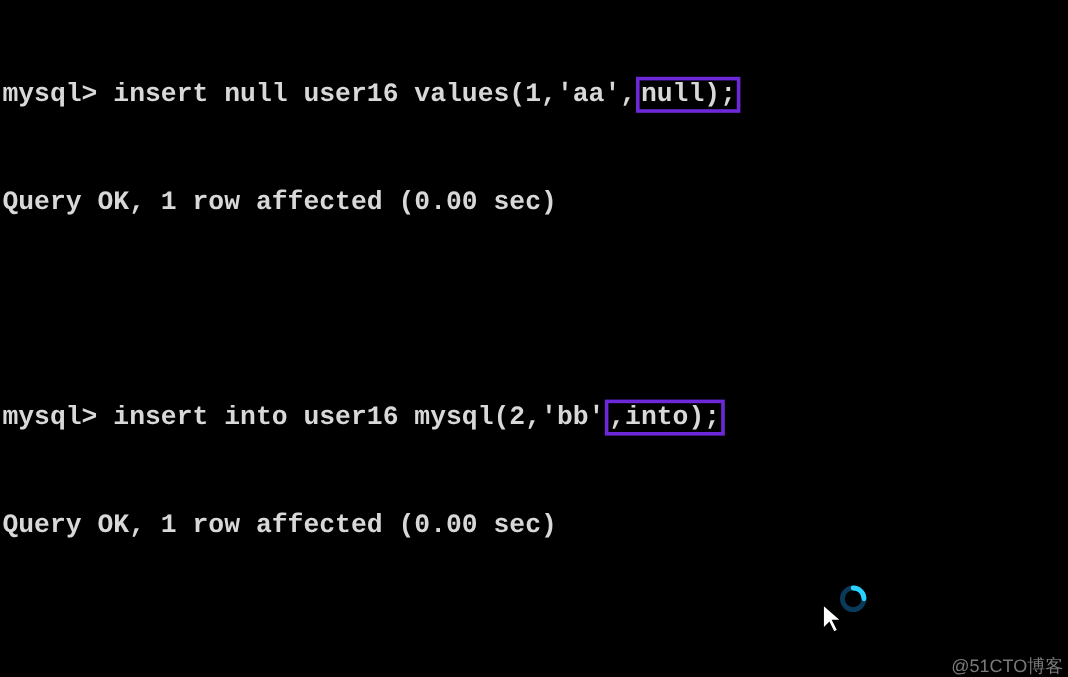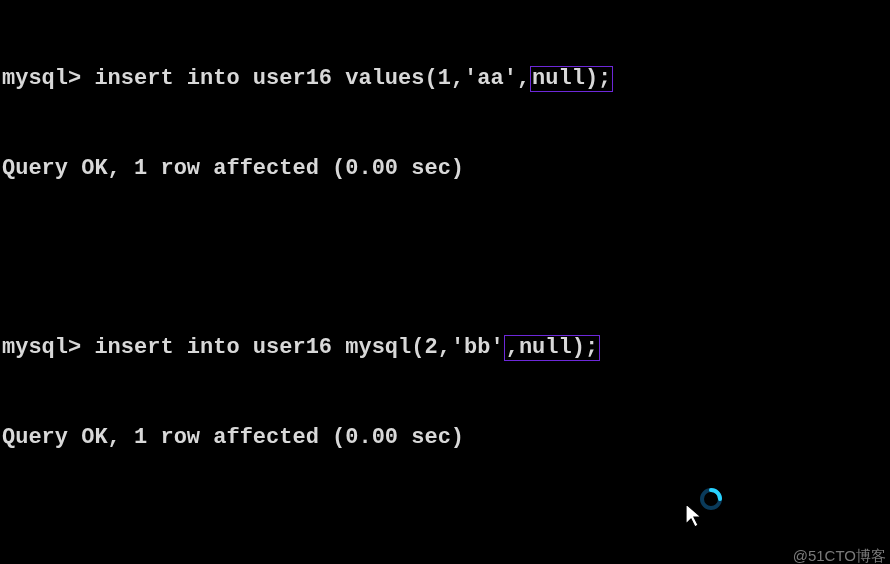--- a/index.html
+++ b/index.html
@@ -20,21 +20,21 @@
     position: relative;
   }
   .terminal {
     white-space: pre;
   }
   .line {
     display: block;
   }
   .redbox {
     display: inline-block;
-    border: 1px solid #6d28d9;
+    border: 3px solid #6d28d9;
     padding: 0 1px;
     margin: -3px 0;
     line-height: 1.1;
   }
   .watermark {
     position: absolute;
     right: 8px;
     bottom: 6px;
     color: #7a7a7a;
     font-size: 15px;
@@ -59,24 +59,24 @@
   .pointer {
     position: absolute;
     left: 0;
     top: 10px;
   }
 </style>
 </head>
 <body>
 
 <div class="terminal">
-  <span class="line"><span>mysql&gt;</span><span> insert into user16 values(1,'aa',</span><span class="redbox">null);</span></span>
+  <span class="line"><span>mysql&gt;</span><span> insert null user16 values(1,'aa',</span><span class="redbox">null);</span></span>
   <span class="line">Query OK, 1 row affected (0.00 sec)</span>
   <span class="line"> </span>
-  <span class="line"><span>mysql&gt;</span><span> insert into user16 mysql(2,'bb'</span><span class="redbox">,null);</span></span>
+  <span class="line"><span>mysql&gt;</span><span> insert into user16 mysql(2,'bb'</span><span class="redbox">,into);</span></span>
   <span class="line">Query OK, 1 row affected (0.00 sec)</span>
   <span class="line"> </span>
   
   
   
   
   
   
   
   

